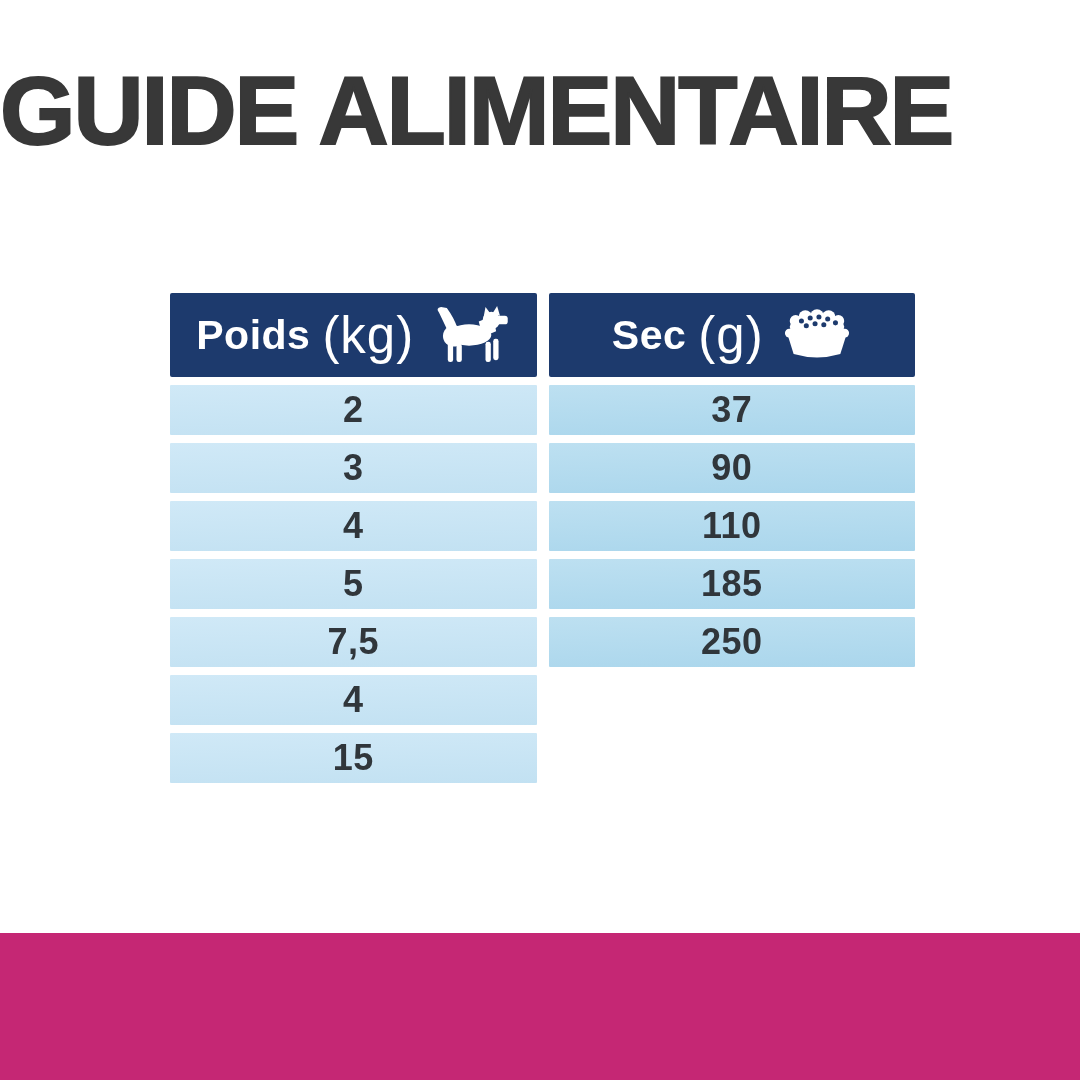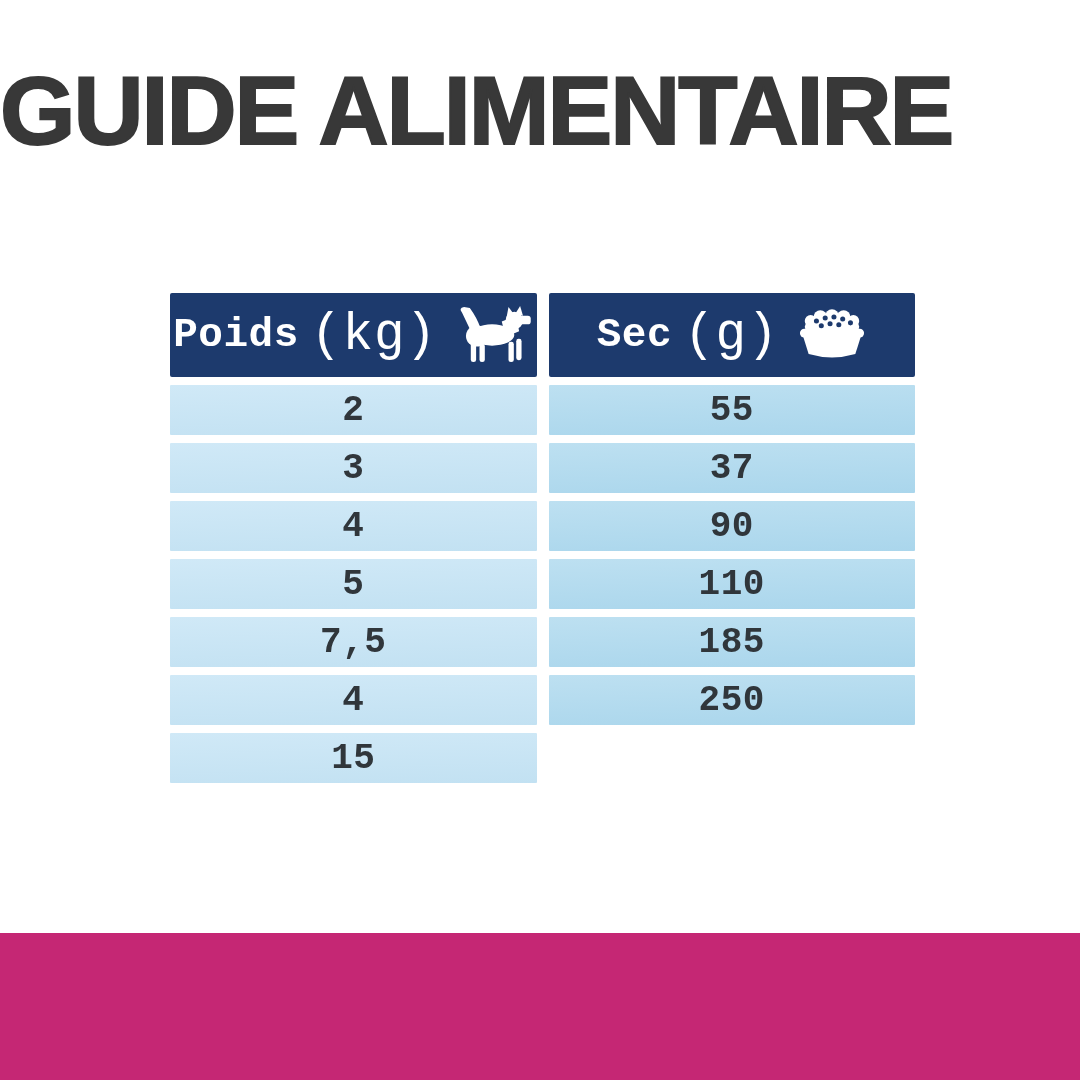--- a/index.html
+++ b/index.html
@@ -34,21 +34,20 @@
     top: 293px;
     width: 745px;
     display: flex;
     gap: 12px;
   }
   .col {
     flex: 1;
     display: flex;
     flex-direction: column;
     gap: 8px;
-    font-family: Liberation Mono, monospace;
   }
   .header-cell {
     height: 84px;
     background: #1d3a6d;
     border-radius: 2px;
     display: flex;
     align-items: center;
     justify-content: center;
     gap: 12px;
     color: #ffffff;
@@ -152,21 +151,20 @@
             <circle cx="29" cy="9" r="2.6"></circle>
             <circle cx="38" cy="8" r="2.6"></circle>
             <circle cx="47" cy="10" r="2.6"></circle>
             <circle cx="55" cy="14" r="2.6"></circle>
             <circle cx="25" cy="17" r="2.6"></circle>
             <circle cx="34" cy="15" r="2.6"></circle>
             <circle cx="43" cy="16" r="2.6"></circle>
           </g>
         </svg>
       </div>
-      <div class="cell cell-right">55</div>
       <div class="cell cell-right">37</div>
       <div class="cell cell-right">90</div>
       <div class="cell cell-right">110</div>
       <div class="cell cell-right">185</div>
       <div class="cell cell-right">250</div>
     </div>
 
   </div>
 
   <div class="bottom-bar"></div>

